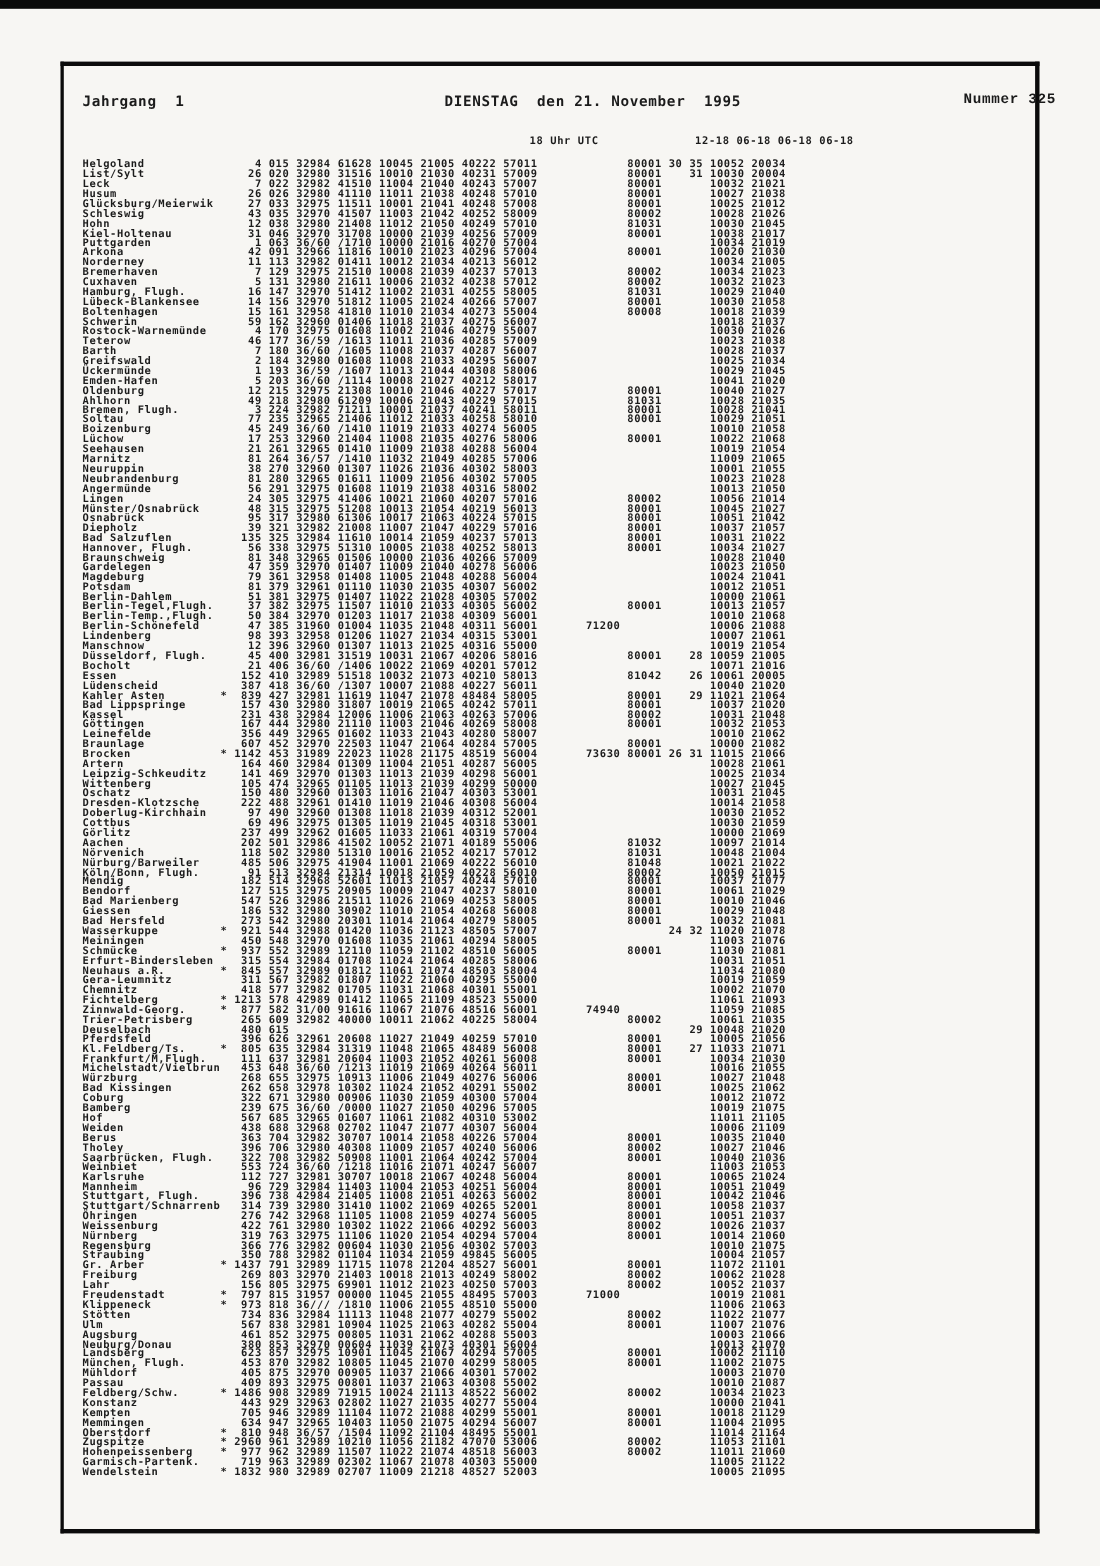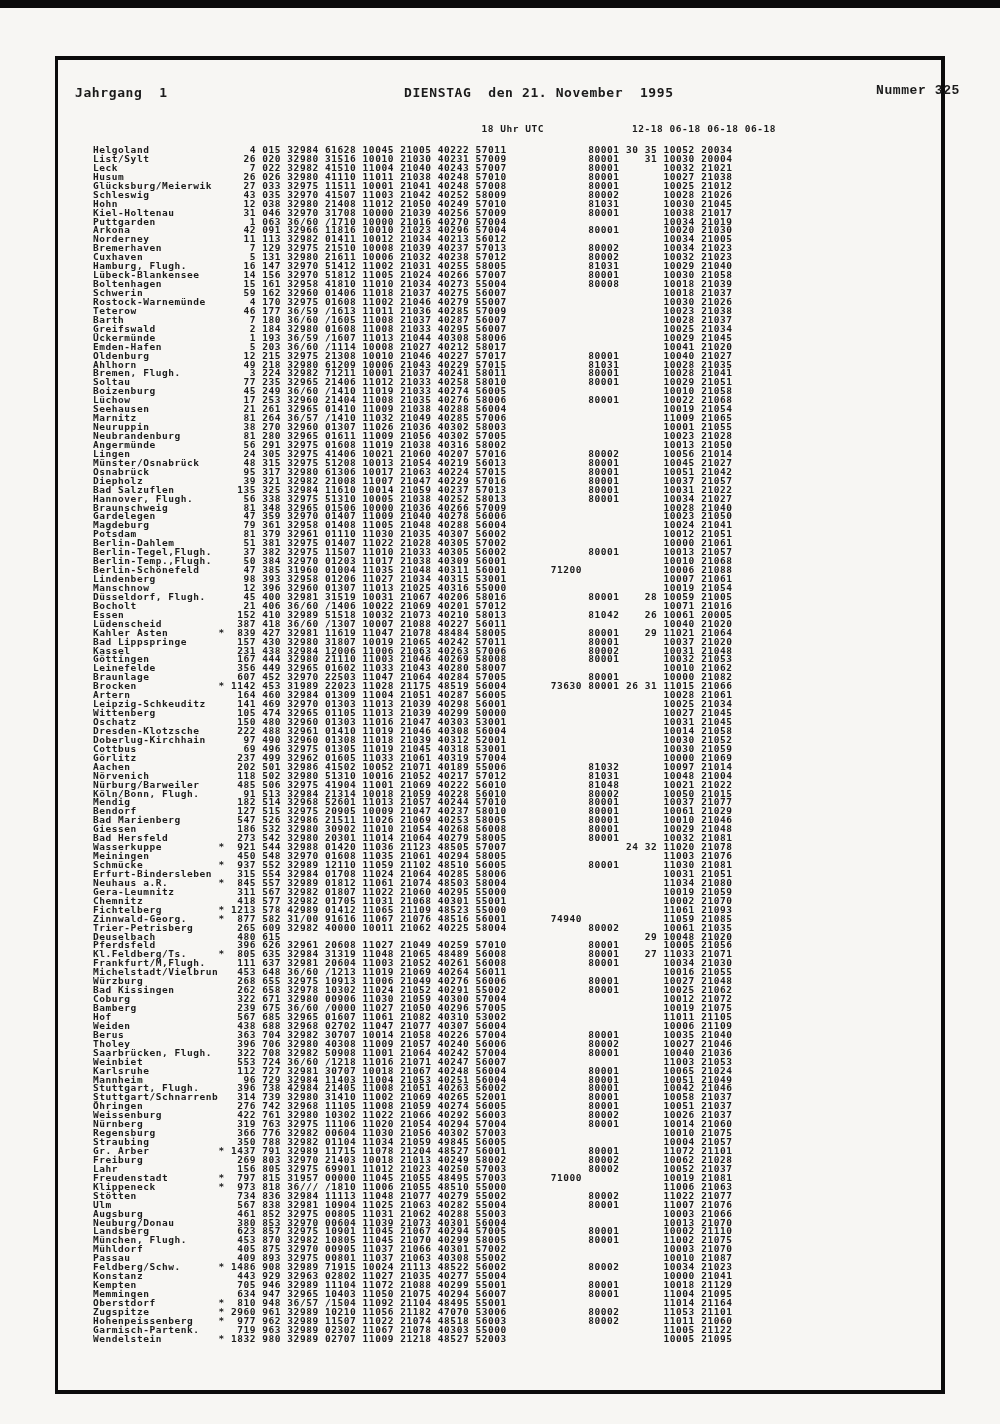--- a/index.html
+++ b/index.html
@@ -22,21 +22,21 @@
   }
   #mast-left{left:75px;top:85px;}
   #mast-center{left:404px;top:85px;}
   #mast-right{left:876px;top:83px;font-family:Liberation Mono, monospace;}
   .header-block{
     position:absolute;left:75px;top:100px;
     font-size:9.5px;line-height:11.5px;letter-spacing:0.55px;
     font-weight:bold;white-space:pre;margin-left:24px;
   }
   .rows{
-    position:absolute;left:93px;top:146px;
+    position:absolute;left:75px;top:146px;
     font-size:9.5px;line-height:8.95px;letter-spacing:0.55px;
     font-weight:bold;white-space:pre;
   }
   .row{height:8.95px;}
 </style>
 </head>
 <body>
 
 <div class="scan-strip"></div>
 <div class="frame-top"></div>

